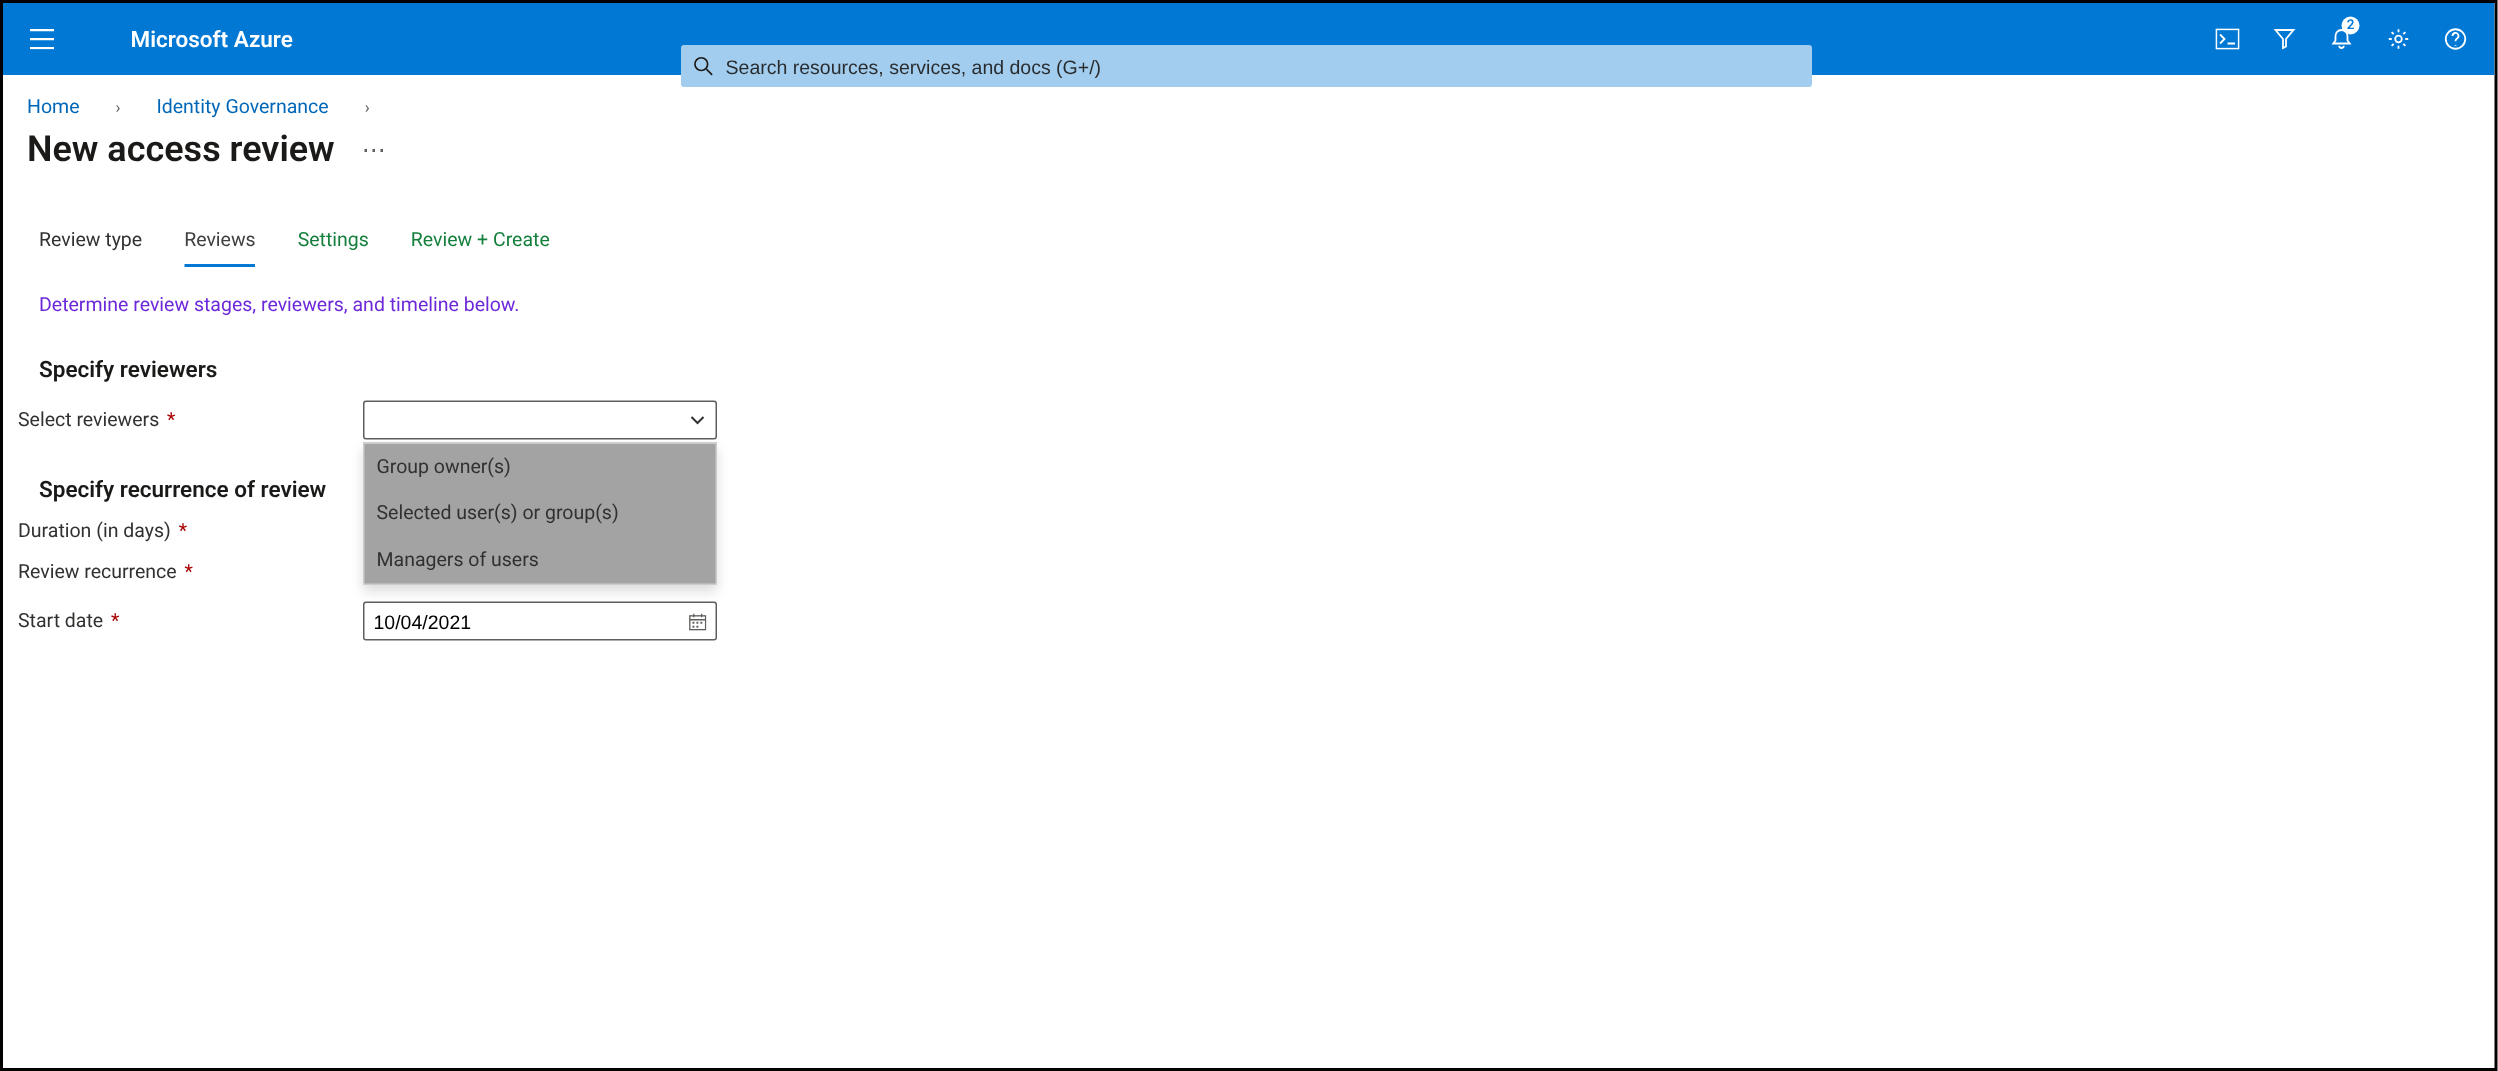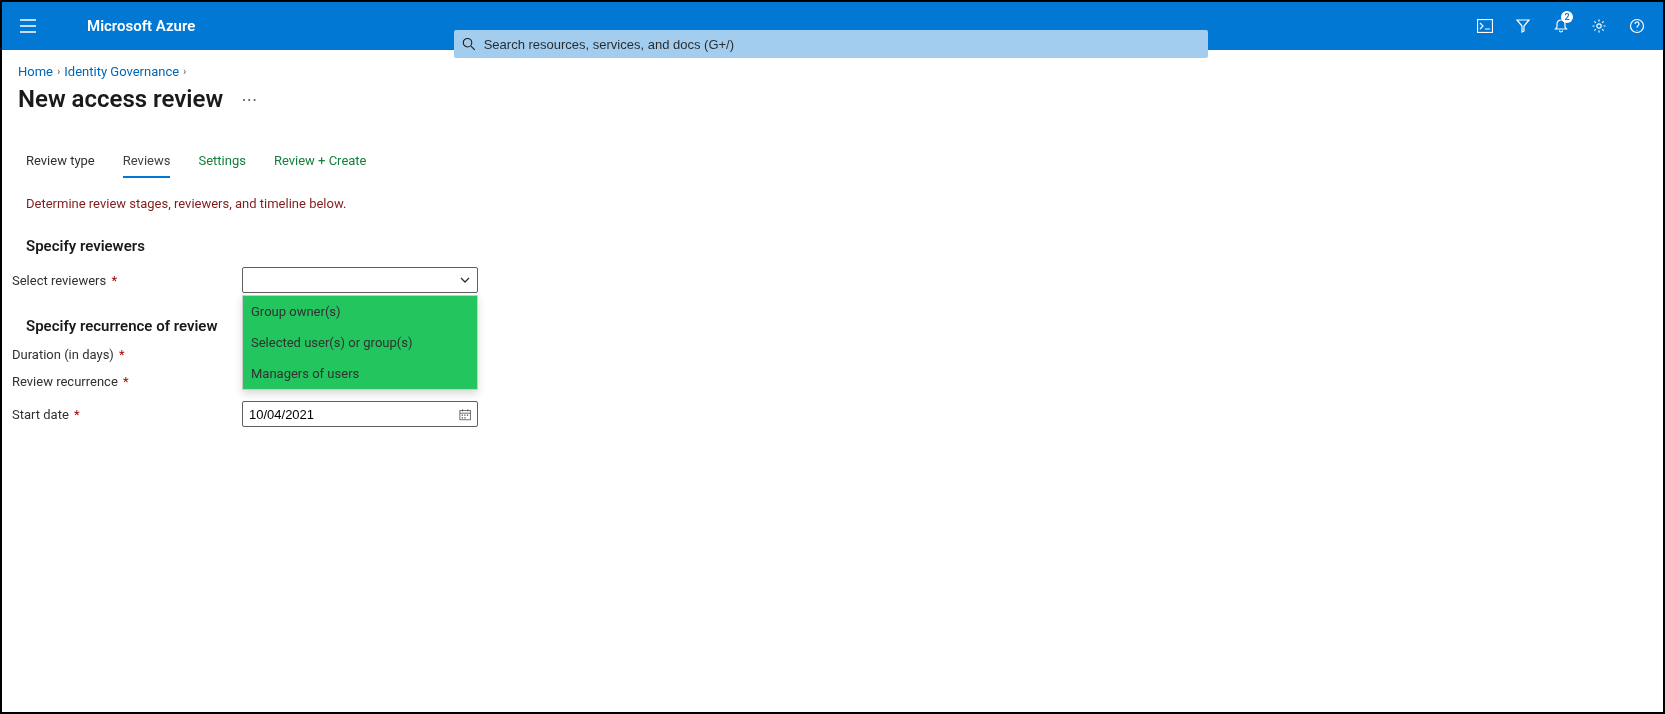--- a/index.html
+++ b/index.html
@@ -98,21 +98,21 @@
       height: 12px;
       display: flex;
       align-items: center;
       justify-content: center;
       padding: 0 3px;
     }
     
     .breadcrumb {
       display: flex;
       align-items: center;
-      gap: 4px;
+      gap: 24px;
       padding: 14px 16px 4px 16px;
       font-size: 13px;
     }
     .breadcrumb a {
       color: #0067b8;
       text-decoration: none;
       cursor: pointer;
     }
     .breadcrumb .chev {
       color: #605e5c;
@@ -156,21 +156,21 @@
       border-bottom: 2px solid #0078d4;
     }
     .tab.disabled {
       color: #15803d;
       cursor: default;
     }
     
     .description {
       padding: 18px 36px 8px 24px;
       font-size: 13px;
-      color: #7f1d1d;
+      color: #6d28d9;
     }
     
     .section-title {
       font-size: 15px;
       font-weight: 600;
       padding: 18px 24px 6px 24px;
       color: #1b1a19;
     }
     .form-row {
       display: flex;
@@ -206,21 +206,21 @@
       border: none;
       outline: none;
       font-size: 13px;
       width: 100%;
     }
     .dropdown-menu {
       position: absolute;
       top: 28px;
       left: 0;
       width: 236px;
-      background: #22c55e;
+      background: #a3a3a3;
       border: 1px solid #ccc;
       box-shadow: 0 4px 8px rgba(0,0,0,0.15);
       z-index: 10;
     }
     .dropdown-item {
       padding: 8px 8px;
       font-size: 13px;
       cursor: pointer;
       color: #323130;
     }

